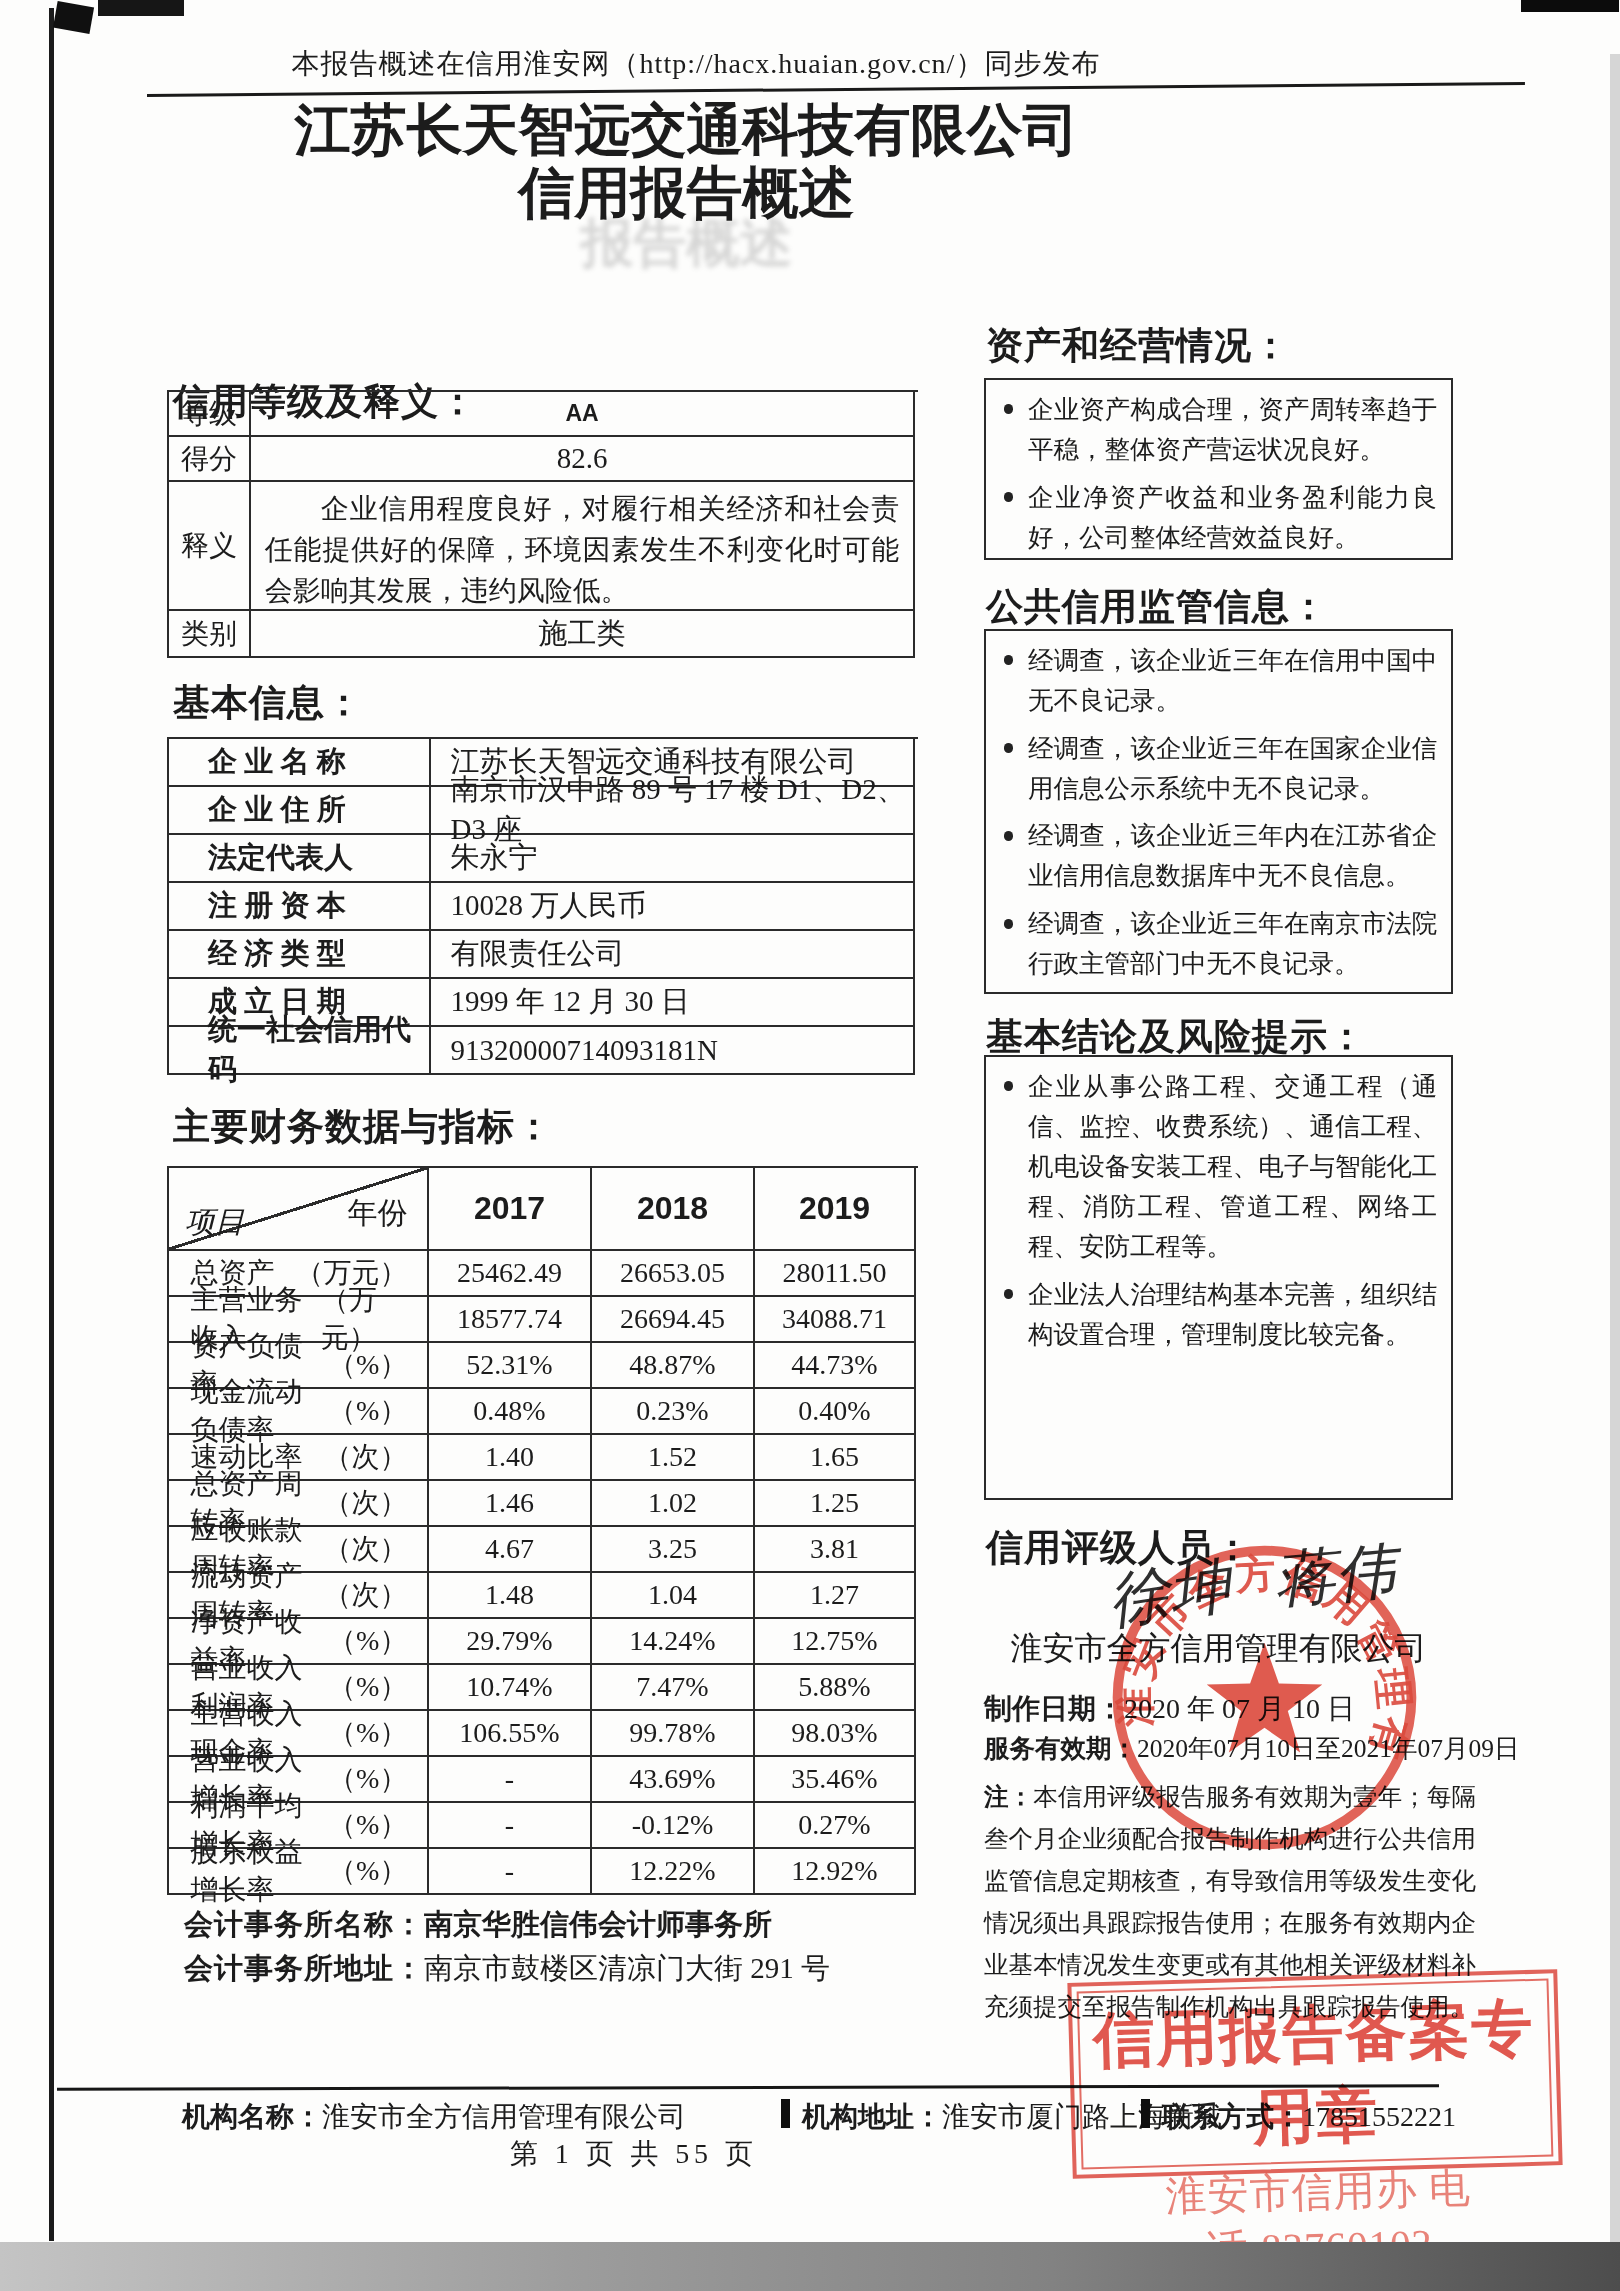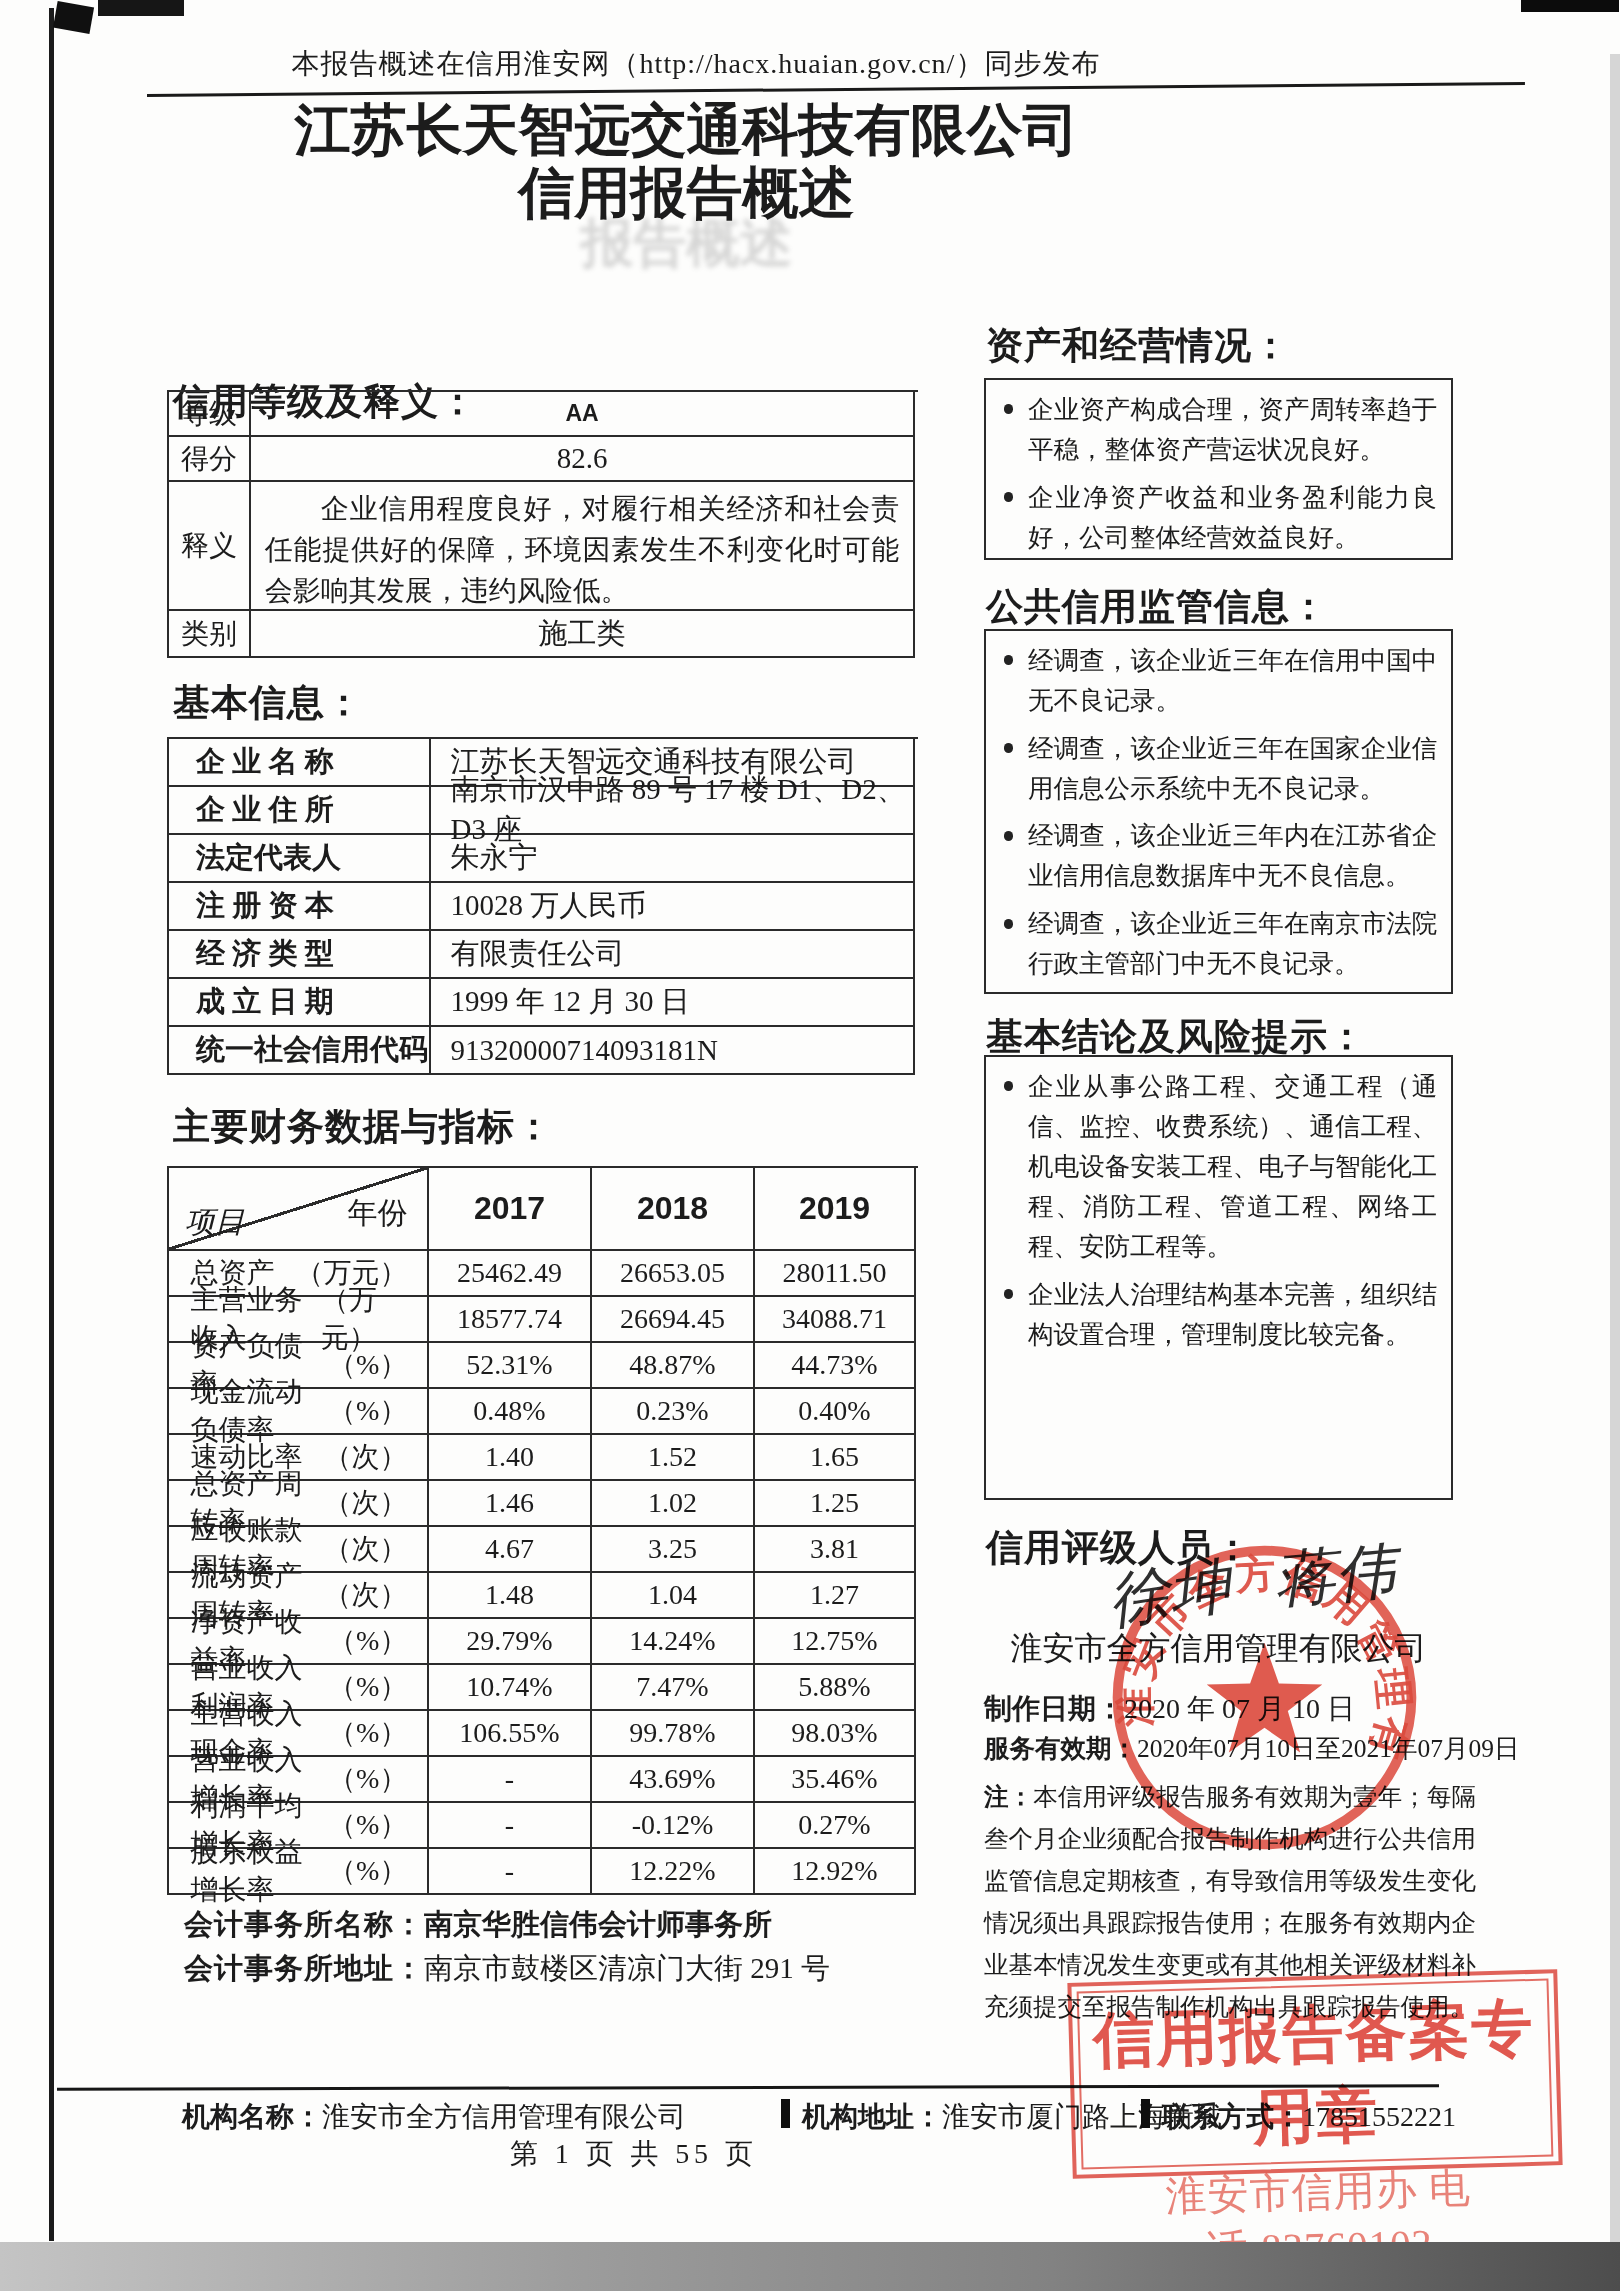--- a/index.html
+++ b/index.html
@@ -28,21 +28,21 @@
   .h{position:absolute;font-weight:bold;font-size:37px;letter-spacing:1px;}
   
   .tbl{position:absolute;border-top:2.5px solid #2b2b2b;border-left:2.5px solid #2b2b2b;display:grid;z-index:2;}
   .c{border-right:2.5px solid #2b2b2b;border-bottom:2.5px solid #2b2b2b;display:flex;align-items:center;font-size:28px;}
   .t1{left:167px;top:390px;width:749px;grid-template-columns:82px 664px;grid-template-rows:45px 45px 129px 47px;}
   .t1 .lab{justify-content:center;}
   .t1 .val{justify-content:center;font-size:29px;}
   .t1 .big{font-weight:bold;font-size:23px;font-family:"Liberation Sans","DejaVu Sans",sans-serif;}
   .t1 .para{display:block;padding:5.9px 13.7px 0 13.7px;font-size:28px;line-height:41px;text-indent:2em;text-align:justify;}
   .t2{left:167px;top:737px;width:749px;grid-template-columns:262px 484px;grid-template-rows:repeat(7,48px);}
-  .t2 .lab{padding-left:27px;font-weight:bold;font-size:29px;}
+  .t2 .lab{padding-left:39px;font-weight:bold;font-size:29px;}
   .t2 .val{padding-left:19.6px;font-size:29px;}
   .t3{left:167px;top:1166px;width:749px;grid-template-columns:260px 163px 163px 161px;
       grid-template-rows:83px repeat(14,46px);}
   .t3 .yr{justify-content:center;font-weight:bold;font-size:32px;font-family:"Liberation Sans","DejaVu Sans",sans-serif;}
   .t3 .fl{justify-content:space-between;padding:0 19.6px 0 21.6px;}
   .t3 .fv{justify-content:center;}
   .diag{position:relative;background:linear-gradient(to bottom right,
         transparent calc(50% - 1.5px),#2b2b2b calc(50% - 1.5px),#2b2b2b calc(50% + 1.5px),transparent calc(50% + 1.5px));}
   .diag .dy{position:absolute;top:7.8px;right:19.6px;font-size:30px;margin-top:17px;}
   .diag .di{position:absolute;bottom:5.9px;left:15.7px;font-size:30px;font-style:italic;}

